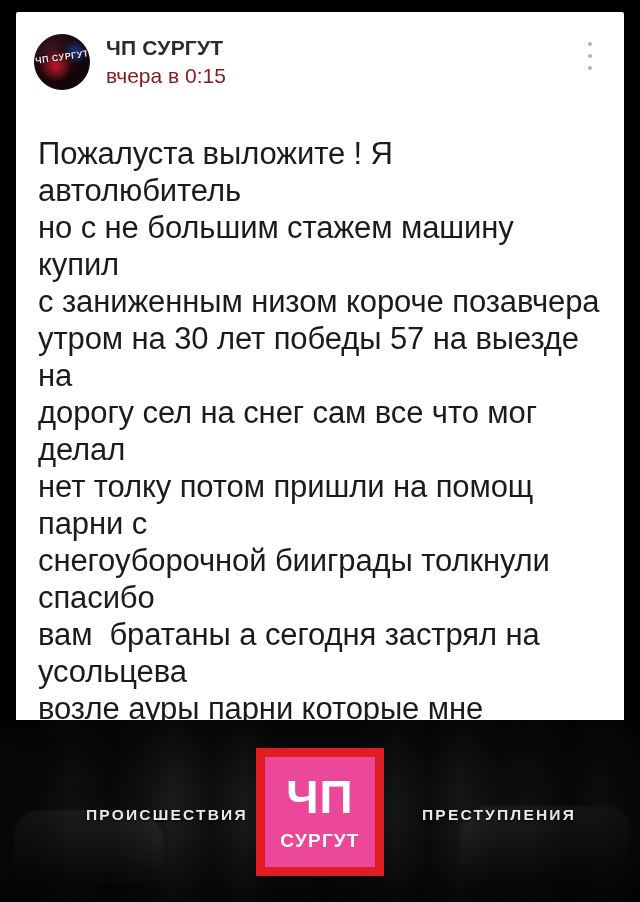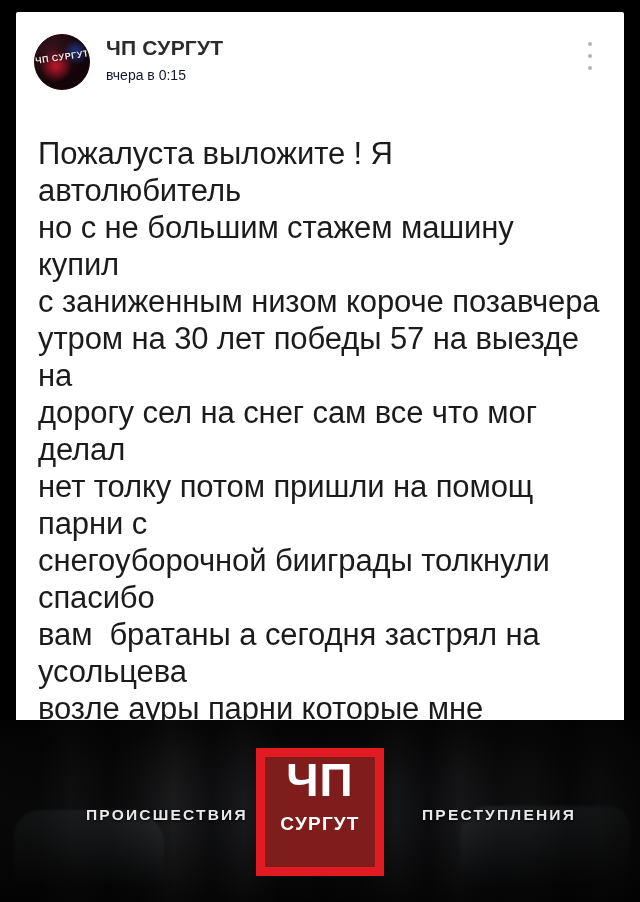--- a/index.html
+++ b/index.html
@@ -84,22 +84,22 @@
   }
   .author {
     font-size: 21px;
     font-weight: bold;
     color: #2b2b2b;
     line-height: 24px;
     letter-spacing: 0.2px;
   }
   .timestamp {
     margin-top: 5px;
-    font-size: 14px;
-    color: #0f172a;
+    font-size: 21px;
+    color: #7f1d1d;
     line-height: 21px;
   }
   .more-btn {
     position: absolute;
     right: 22px;
     top: 28px;
     width: 24px;
     height: 28px;
     display: flex;
     flex-direction: column;
@@ -186,26 +186,27 @@
   }
   .banner .label.left { left: 86px; }
   .banner .label.right { right: 64px; }
   .logo-box {
     position: absolute;
     left: 50%;
     top: 28px;
     transform: translateX(-50%);
     width: 128px;
     height: 128px;
-    background: #7f1d1d;
+    background: #ec4899;
     border: 9px solid #e11b22;
     box-sizing: border-box;
     display: flex;
     flex-direction: column;
     align-items: center;
+    justify-content: center;
   }
   .logo-box .logo-main {
     font-size: 46px;
     font-weight: bold;
     color: #ffffff;
     line-height: 46px;
     letter-spacing: 1px;
   }
   .logo-box .logo-sub {
     margin-top: 11px;

